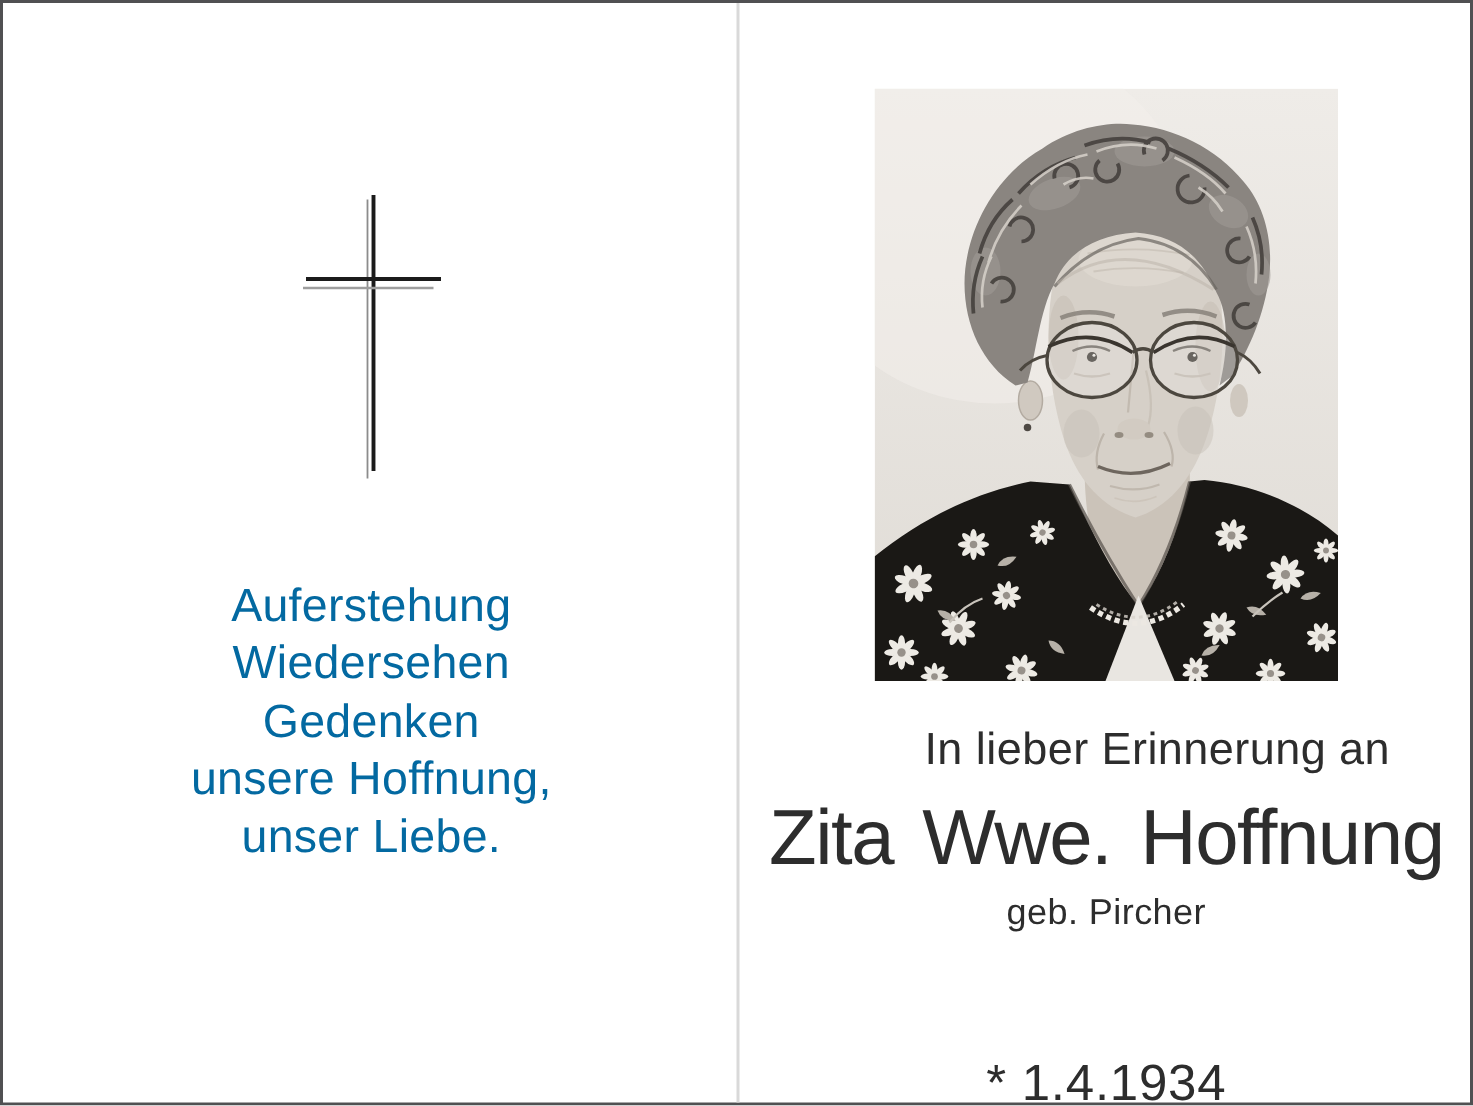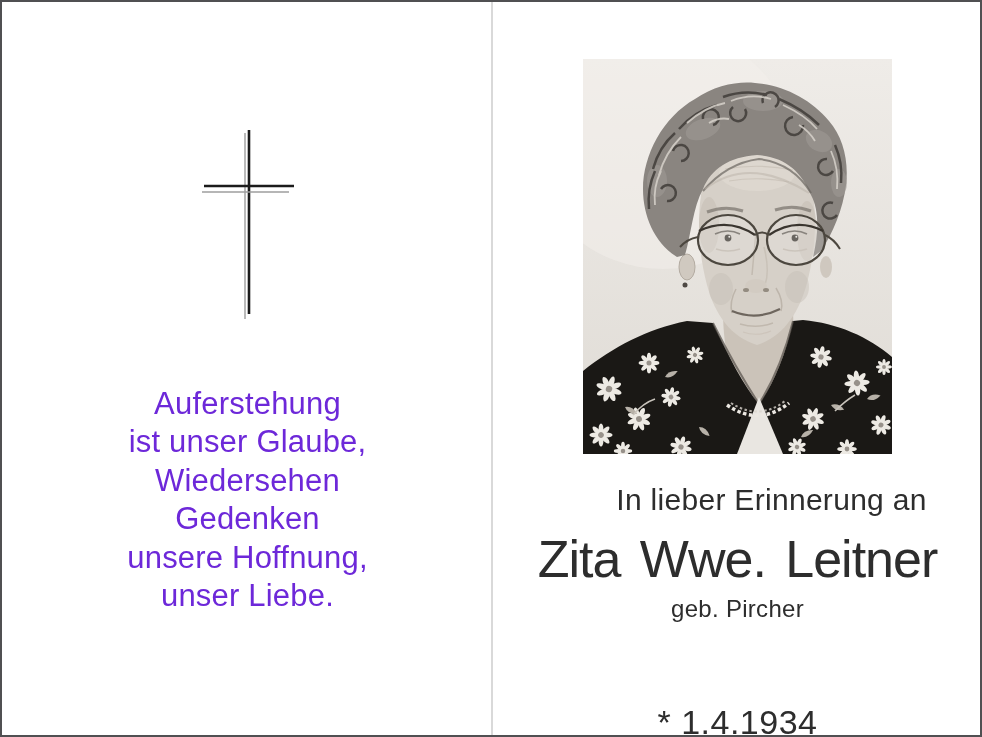--- a/index.html
+++ b/index.html
@@ -21,21 +21,21 @@
   }
   
   .cross-wrap{
     position:absolute;left:192px;top:118px;width:110px;height:210px;
   }
   .verse{
     position:absolute;left:0;top:383px;width:491px;
     text-align:center;
     font-size:31px;line-height:38.4px;
     font-weight:300;
-    color:#6d28d9;
+    color:#0369a1;
     letter-spacing:0.2px;
   }
   
   .photo{
     position:absolute;left:581px;top:57px;width:309px;height:395px;
     overflow:hidden;
   }
   .photo svg{display:block;}
   .intro{
     position:absolute;left:491px;top:484px;width:557px;
@@ -71,21 +71,20 @@
       <svg width="110" height="210" viewBox="0 0 110 210" xmlns="http://www.w3.org/2000/svg">
         <line x1="51" y1="13" x2="51" y2="199" stroke="#8c8c8c" stroke-width="1.2"></line>
         <line x1="55" y1="10" x2="55" y2="194" stroke="#1b1b1b" stroke-width="2.6"></line>
         <line x1="8" y1="72" x2="95" y2="72" stroke="#9e9e9e" stroke-width="1.6"></line>
         <line x1="10" y1="66" x2="100" y2="66" stroke="#1b1b1b" stroke-width="2.6"></line>
       </svg>
     </div>
 
     <div class="verse">
       <div>Auferstehung</div>
-      <div>ist unser Glaube,</div>
       <div>Wiedersehen</div>
       <div>Gedenken</div>
       <div>unsere Hoffnung,</div>
       <div>unser Liebe.</div>
     </div>
   </div>
 
   <div class="fold-divider"></div>
 
   <div>
@@ -229,19 +228,19 @@
           <use href="#leaf" transform="translate(218,378) rotate(-30)"></use>
           <path d="M50,356 Q60,344 72,340 M252,352 Q262,342 272,336" stroke="#c8c3bb" stroke-width="1.5" fill="none"></path>
         </g>
 
         <path d="M144,346 Q176,368 206,344" stroke="#ece8e2" stroke-width="3.5" fill="none" stroke-dasharray="3.5 2.5"></path>
         <path d="M148,344 Q176,362 202,342" stroke="#d8d3cc" stroke-width="2" fill="none" stroke-dasharray="2.5 2.5" opacity="0.8"></path>
       </svg>
     </div>
 
     <div class="intro">In lieber Erinnerung an</div>
-    <div class="deceased-name">Zita Wwe. Leitner</div>
+    <div class="deceased-name">Zita Wwe. Hoffnung</div>
     <div class="maiden-name">geb. Pircher</div>
     <div class="dates">
       <span>* 1.4.1934</span>
     </div>
   </div>
 </div>
 
 </body></html>

